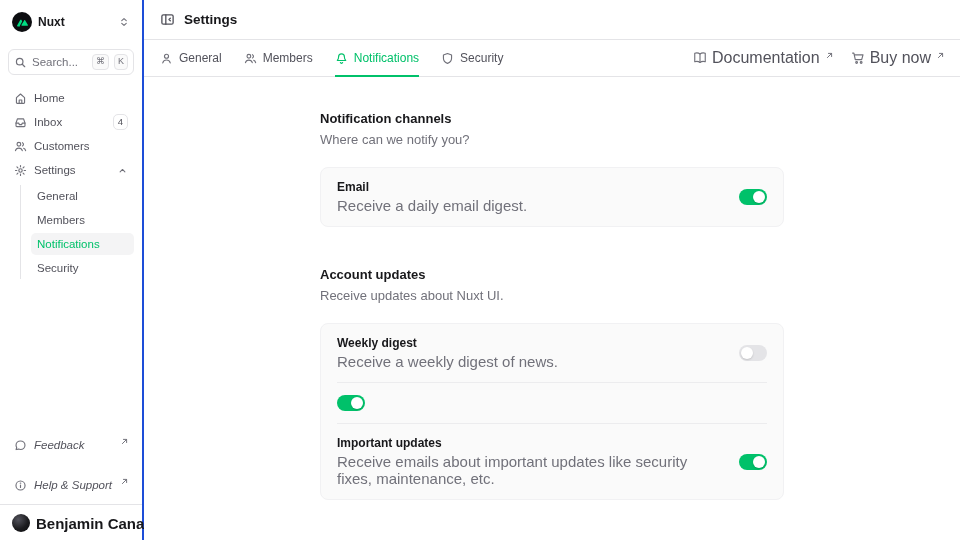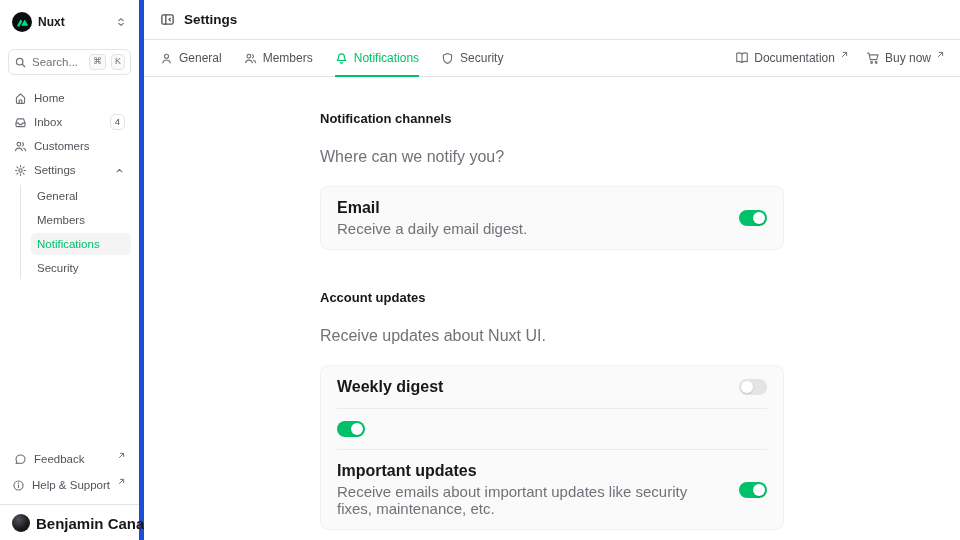--- a/index.html
+++ b/index.html
@@ -7,21 +7,21 @@
   body {
     font-family: "Liberation Sans", sans-serif;
     background:#fff; color:#18181b; overflow:hidden;
     -webkit-font-smoothing:antialiased;
   }
   .app { display:flex; width:960px; height:540px; }
 
   
   .sidebar {
     width:144px; min-width:144px; height:100%;
-    border-right:5px solid #1d4ed8;
+    border-right:2px solid #1d4ed8;
     display:flex; flex-direction:column;
     padding:10px 8px 6px 8px;
   }
   .ws-row { display:flex; align-items:center; gap:6px; padding:2px 4px; border-radius:5px; cursor:pointer; }
   .ws-logo { width:20px; height:20px; border-radius:50%; background:#0c0d10; display:flex; align-items:center; justify-content:center; flex:none; }
   .ws-name { font-size:12px; font-weight:700; color:#18181b; flex:1; }
   .icon { display:inline-flex; align-items:center; justify-content:center; flex:none; color:#71717a; }
   .icon svg { display:block; }
 
   .search-box {
@@ -49,21 +49,21 @@
     margin-left:12px; padding-left:10px; border-left:1px solid #e4e4e7;
     display:flex; flex-direction:column; gap:2px; margin-top:2px;
   }
   .sub-item {
     display:flex; align-items:center; height:22px; padding:0 6px;
     border-radius:5px; font-size:11.5px; color:#52525b; cursor:pointer; white-space:nowrap;
   }
   .sub-item.active { background:#f4f4f5; color:#00C16A; }
 
   .sb-spacer { flex:1; }
-  .sb-footer { display:flex; flex-direction:column; gap:4px; }
+  .sb-footer { display:flex; flex-direction:column; gap:18px;font-style:italic; }
   .ext-sup { margin-left:1px; transform:translateY(-4px); color:#71717a; }
   .sb-divider { height:1px; background:#e4e4e7; margin:8px -8px 7px -8px; }
   .user-row { display:flex; align-items:center; gap:6px; padding:2px 4px; border-radius:5px; cursor:pointer; }
   .avatar { width:18px; height:18px; border-radius:50%; flex:none;
     background:radial-gradient(circle at 35% 30%, #52525b 0%, #1c1c1f 55%, #0a0a0b 100%); }
   .user-name { flex:1; font-size:15px; font-weight:600; color:#18181b; white-space:nowrap; }
 
   
   .main { flex:1; display:flex; flex-direction:column; min-width:0; }
   .main-header {
@@ -80,35 +80,35 @@
     display:flex; align-items:center; gap:6px; font-size:12px; color:#52525b;
     height:100%; position:relative; cursor:pointer;
   }
   .tab .icon { color:#71717a; }
   .tab.active { color:#00C16A; }
   .tab.active .icon { color:#00C16A; }
   .tab.active::after {
     content:""; position:absolute; left:0; right:0; bottom:-1px; height:2px; background:#00C16A;
   }
   .tabbar-right { margin-left:auto; display:flex; align-items:center; gap:18px; }
-  .hlink { display:flex; align-items:center; gap:5px; font-size:12px; color:#52525b; cursor:pointer; }
+  .hlink { display:flex; align-items:center; gap:5px; font-size:16px; color:#52525b; cursor:pointer; }
 
   .content { flex:1; overflow:auto; padding:34px 0 20px 0; background:#fff; }
   .col { width:464px; margin:0 auto; }
   .section { margin-bottom:40px; }
   .section-title { font-size:13px; font-weight:700; color:#18181b; }
-  .section-desc { font-size:16px; color:#71717a; margin-top:22px; }
+  .section-desc { font-size:13px; color:#71717a; margin-top:6px; }
   .card {
     margin-top:20px; background:#fafafa; border:1px solid #f1f1f3;
     border-radius:8px; padding:0 16px;
   }
   .setting-row { display:flex; align-items:center; padding:12px 0; border-top:1px solid #ececee; }
   .setting-row:first-child { border-top:none; }
   .row-text { flex:1; padding-right:24px; }
-  .row-title { font-size:16px; font-weight:600; color:#18181b; }
+  .row-title { font-size:12px; font-weight:600; color:#18181b; }
   .row-desc { font-size:15px; color:#71717a; margin-top:3px; }
 
   .toggle {
     width:28px; height:16px; border-radius:999px; background:#e4e4e7;
     position:relative; flex:none; cursor:pointer; transition:background .15s;
   }
   .toggle[data-state="on"] { background:#00C16A; }
   .toggle .knob {
     position:absolute; top:2px; left:2px; width:12px; height:12px; border-radius:50%;
     background:#fff; box-shadow:0 1px 2px rgba(0,0,0,.15);
@@ -367,20 +367,21 @@
         </div>
 
         <div class="section">
           <div class="section-title">Account updates</div>
           <div class="section-desc">Receive updates about Nuxt UI.</div>
           <div class="card">
 
             <div class="setting-row">
               <div class="row-text">
                 <div class="row-title">Weekly digest</div>
+                <div class="row-desc">Receive a weekly digest of news.</div>
               </div>
               <div class="toggle" data-state="off">
                   <span class="knob"></span>
                 </div>
             </div>
 
             <div class="setting-row">
               <div class="toggle" data-state="on">
                   <span class="knob"></span>
                 </div>

